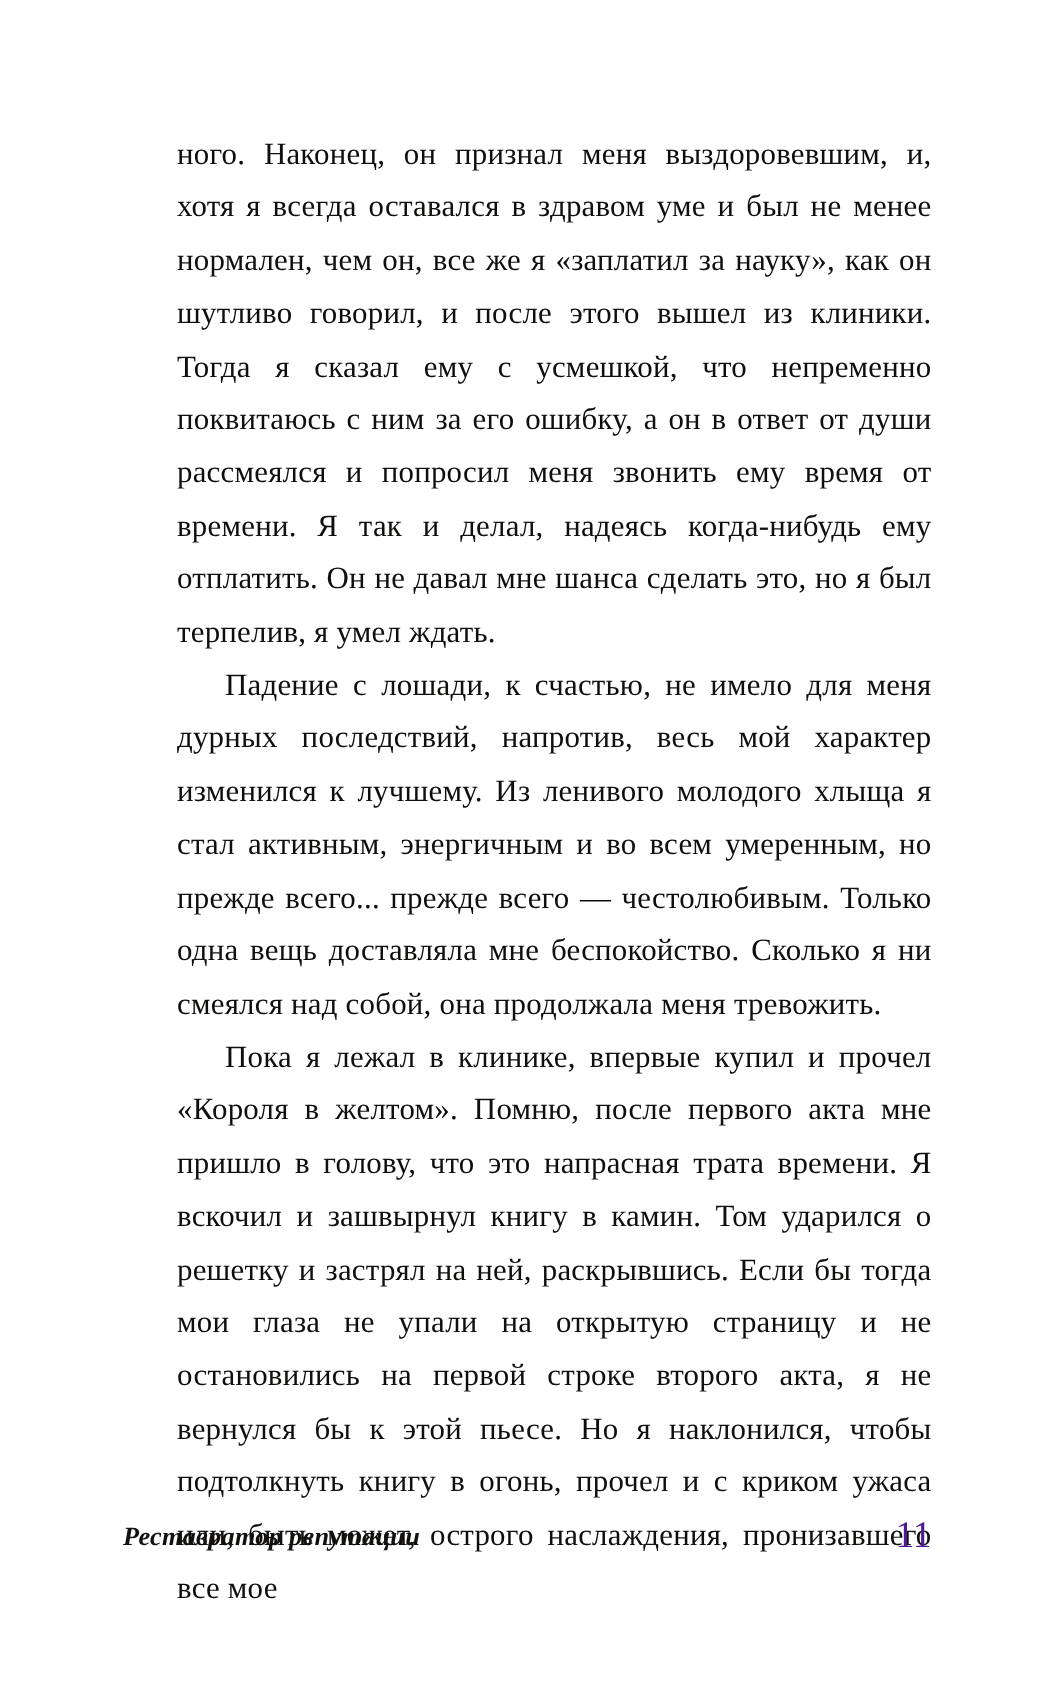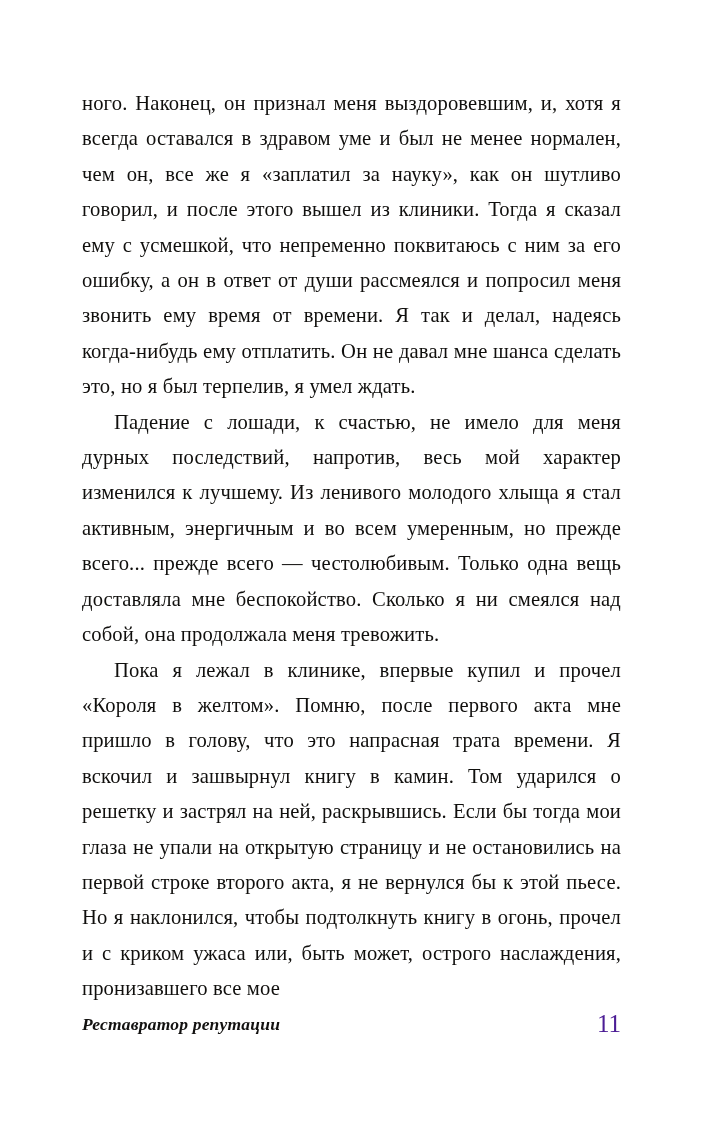--- a/index.html
+++ b/index.html
@@ -12,21 +12,21 @@
     height: 1122px;
     overflow: hidden;
     font-family: "Liberation Serif", "DejaVu Serif", serif;
     color: #111111;
   }
   .page {
     position: relative;
     width: 709px;
     height: 1122px;
     box-sizing: border-box;
-    padding: 86px 88px 0 82px;
+    padding: 86px 88px 0 118px;
   }
   .body-text {
     font-size: 20.6px;
     line-height: 35.4px;
     text-align: justify;
     text-justify: inter-word;
     color: #100f0d;
     letter-spacing: 0.15px;
   }
   .para {

